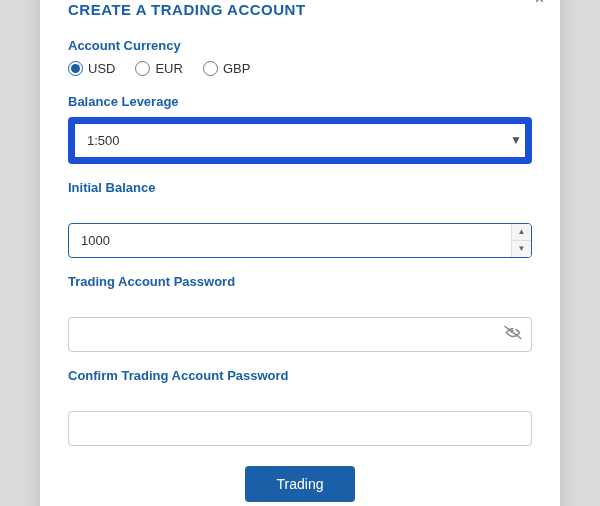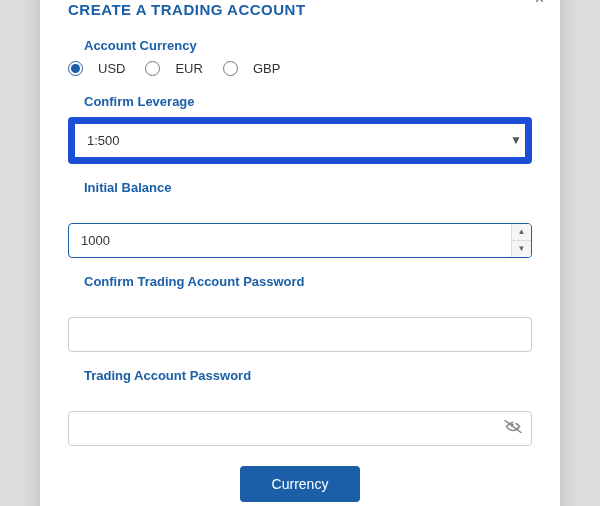--- a/index.html
+++ b/index.html
@@ -56,34 +56,33 @@
       letter-spacing: 0.5px;
       margin-bottom: 20px;
       text-transform: uppercase;
     }
 
     .section-label {
       font-size: 13px;
       font-weight: 700;
       color: #1a5fa8;
       margin-bottom: 8px;
-      margin-left: 16px;
     }
 
     .radio-group {
       display: flex;
       align-items: center;
       gap: 20px;
       margin-bottom: 18px;
     }
 
     .radio-option {
       display: flex;
       align-items: center;
-      gap: 15px;
+      gap: 5px;
       cursor: pointer;
     }
 
     .radio-option input[type="radio"] {
       accent-color: #1a5fa8;
       width: 15px;
       height: 15px;
       cursor: pointer;
     }
 
@@ -232,21 +231,21 @@
           <label for="eur">EUR</label>
         </div>
         <div class="radio-option">
           <input type="radio" id="gbp" name="currency" value="GBP" style="">
           <label for="gbp">GBP</label>
         </div>
       </div>
     </div>
 
     <div class="form-group">
-      <div class="section-label">Confirm Leverage</div>
+      <div class="section-label">Balance Leverage</div>
       <div class="select-wrapper">
         <select>
           <option>1:50</option>
           <option>1:100</option>
           <option>1:200</option>
           <option>1:300</option>
           <option>1:400</option>
           <option selected="">1:500</option>
         </select>
         <span class="select-arrow">▼</span>
@@ -258,37 +257,37 @@
       <div class="input-wrapper">
         <input type="number" value="1000" style="">
         <div class="spinners">
           <button class="spinner-up">▲</button>
           <button class="spinner-down">▼</button>
         </div>
       </div>
     </div>
 
     <div class="form-group">
-      <div class="section-label">Confirm Trading Account Password</div>
-      <div class="input-wrapper">
-        <input type="password" class="normal-border" style="">
-      </div>
-    </div>
-
-    <div class="form-group">
       <div class="section-label">Trading Account Password</div>
       <div class="input-wrapper">
         <input type="password" class="normal-border" style="">
         <button class="eye-icon-btn">
           <svg width="18" height="14" viewBox="0 0 18 14" fill="none" xmlns="http://www.w3.org/2000/svg">
             <path d="M1 1L17 13M9 3C5.5 3 2.5 7 2.5 7C2.5 7 5.5 11 9 11C12.5 11 15.5 7 15.5 7C15.5 7 14 5 12 4" stroke="#888" stroke-width="1.5" stroke-linecap="round"></path>
             <path d="M9 5C8.17 5 7.5 5.67 7.5 6.5" stroke="#888" stroke-width="1.5" stroke-linecap="round"></path>
           </svg>
         </button>
       </div>
     </div>
 
+    <div class="form-group">
+      <div class="section-label">Confirm Trading Account Password</div>
+      <div class="input-wrapper">
+        <input type="password" class="normal-border" style="">
+      </div>
+    </div>
+
     <div class="proceed-btn-wrapper">
-      <button class="proceed-btn">Currency</button>
+      <button class="proceed-btn">Trading</button>
     </div>
 
   </div>
 </div>
 
 </body></html>

